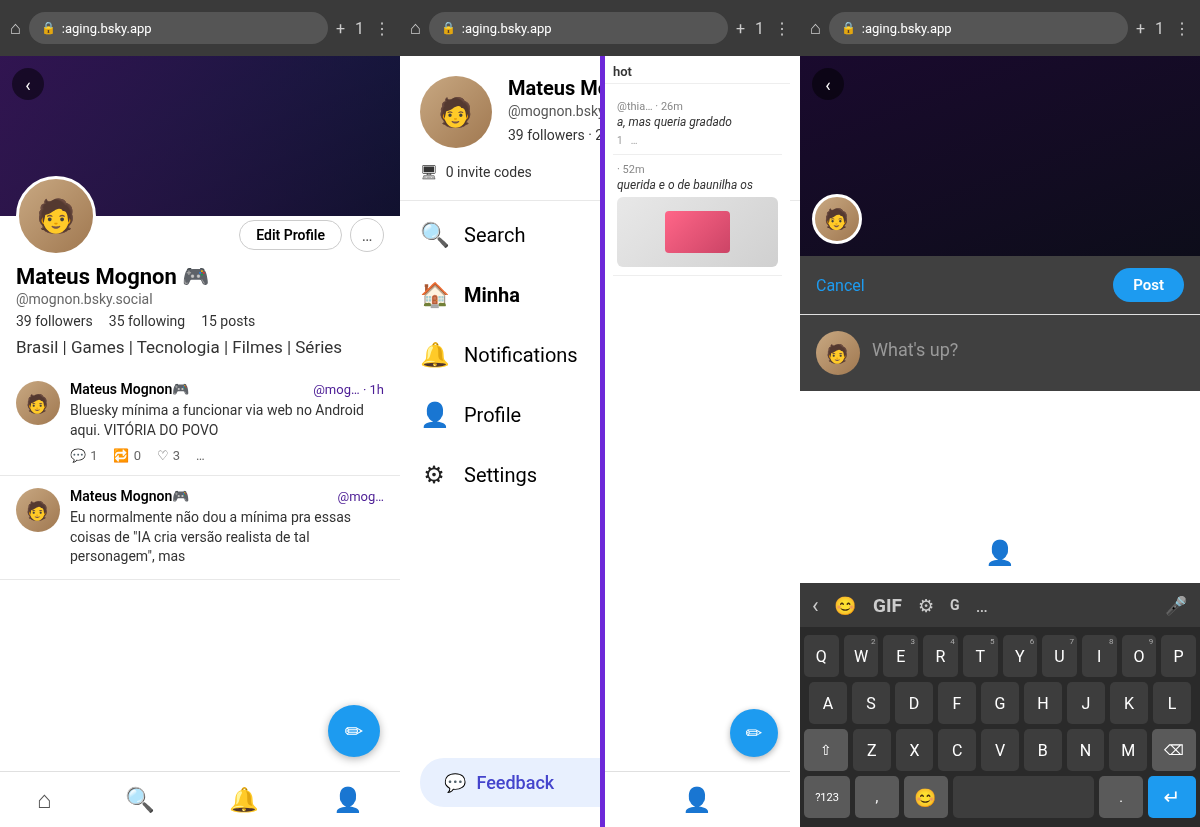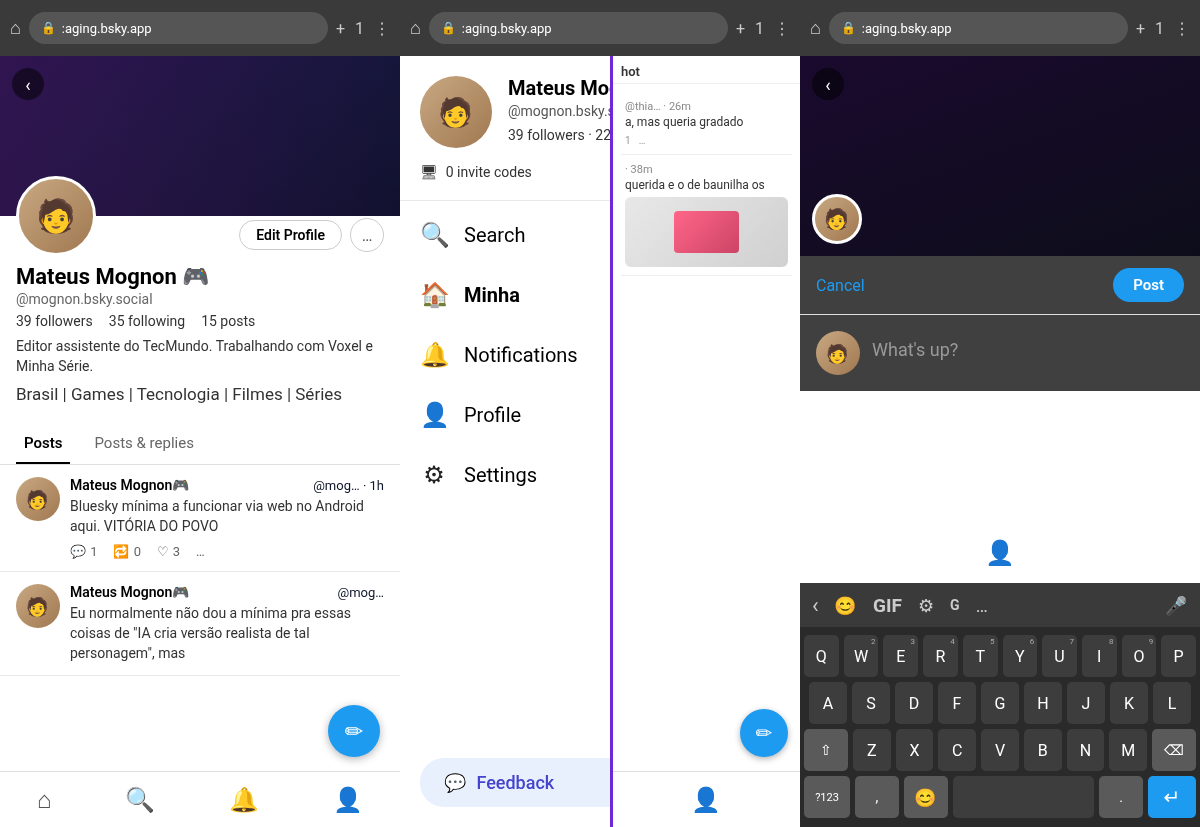--- a/index.html
+++ b/index.html
@@ -178,21 +178,21 @@
       flex-shrink: 0;
       overflow: hidden;
       display: flex; align-items: center; justify-content: center;
       font-size: 18px;
     }
     .p1-post-content { flex: 1; }
     .p1-post-header {
       display: flex; justify-content: space-between; align-items: center;
     }
     .p1-post-name { font-size: 14px; font-weight: 600; color: #000; }
-    .p1-post-meta { font-size: 13px; color: #0f172a; }
+    .p1-post-meta { font-size: 13px; color: #4c1d95; }
     .p1-post-text { font-size: 14px; color: #333; margin-top: 4px; line-height: 1.4; }
     .p1-post-actions {
       display: flex; gap: 16px; margin-top: 8px;
     }
     .p1-post-action { display: flex; align-items: center; gap: 4px; color: #666; font-size: 13px; }
 
     .p1-fab {
       position: absolute;
       bottom: 70px; right: 20px;
       width: 52px; height: 52px;
@@ -475,21 +475,21 @@
     }
 
     
     .feed-behind {
       padding: 8px;
     }
     .feed-post-item {
       padding: 8px 4px;
       border-bottom: 1px solid #eee;
     }
-    .feed-post-text { font-size: 12px; color: #333; line-height: 1.3; }
+    .feed-post-text { font-size: 12px; color: #333; line-height: 1.3; font-style: italic; }
     .feed-post-meta { font-size: 11px; color: #888; margin-bottom: 2px; }
   </style>
 </head>
 <body>
 
 <div class="panel panel-1">
 
   <div class="p1-browser-bar">
     <span class="home-icon">⌂</span>
     <div class="p1-url-bar">
@@ -523,28 +523,23 @@
     <div class="p1-display-name">
       <span>Mateus Mognon</span>
       <span>🎮</span>
     </div>
     <div class="p1-handle">@mognon.bsky.social</div>
     <div class="p1-stats">
       <span>39 followers</span>
       <span>35 following</span>
       <span>15 posts</span>
     </div>
-    <div class="p1-bio">Editor assistente do TecMundo. Trabalhando com Voxel e Minha Série.</div>
     <div class="p1-interests">Brasil | Games | Tecnologia | Filmes | Séries</div>
   </div>
 
-  <div class="p1-tabs">
-    <div class="p1-tab active">Posts</div>
-    <div class="p1-tab">Posts &amp; replies</div>
-  </div>
 
   <div class="p1-posts">
     <div class="p1-post">
       <div class="p1-post-avatar">🧑</div>
       <div class="p1-post-content">
         <div class="p1-post-header">
           <span class="p1-post-name">Mateus Mognon🎮</span>
           <span class="p1-post-meta">
             <span>@mog…</span> · <span>1h</span>
           </span>
@@ -640,33 +635,33 @@
     </div>
 
     <div style="flex:1;"></div>
 
     <div class="p2-feedback-btn">
       <span>💬</span>
       <span>Feedback</span>
     </div>
   </div>
 
-  <div style="position:absolute;right:0;top:56px;width:190px;background:#fff;height:calc(100% - 56px);border-left:3px solid #6d28d9;overflow:hidden;">
+  <div style="position:absolute;right:10px;top:56px;width:190px;background:#fff;height:calc(100% - 56px);border-left:5px solid #6d28d9;overflow:hidden;">
     <div style="padding:8px 8px 4px;font-size:13px;font-weight:600;color:#333;border-bottom:1px solid #eee;">hot</div>
     <div class="feed-behind">
       <div class="feed-post-item">
         <div class="feed-post-meta">@thia… · 26m</div>
         <div class="feed-post-text">a, mas queria gradado</div>
         <div style="display:flex;gap:8px;align-items:center;margin-top:4px;">
           <span style="font-size:10px;color:#999;">1</span>
           <span style="font-size:10px;color:#999;">…</span>
         </div>
       </div>
       <div class="feed-post-item">
-        <div class="feed-post-meta">· 38m</div>
+        <div class="feed-post-meta">· 52m</div>
         <div class="feed-post-text">querida e o de baunilha os</div>
         <div style="margin-top:4px;width:100%;height:70px;background:linear-gradient(135deg,#e8e8e8,#d0d0d0);border-radius:6px;display:flex;align-items:center;justify-content:center;">
           <div style="width:40%;height:60%;background:linear-gradient(135deg,#ff6688,#cc4466);border-radius:4px;"></div>
         </div>
       </div>
     </div>
 
     <div style="position:absolute;bottom:70px;right:12px;width:48px;height:48px;background:#1d9bf0;border-radius:50%;display:flex;align-items:center;justify-content:center;color:#fff;font-size:20px;box-shadow:0 2px 6px rgba(0,0,0,0.3);">✏</div>
 
     <div style="position:absolute;bottom:0;left:0;right:0;height:56px;background:#fff;border-top:1px solid #e0e0e0;display:flex;align-items:center;justify-content:center;">

